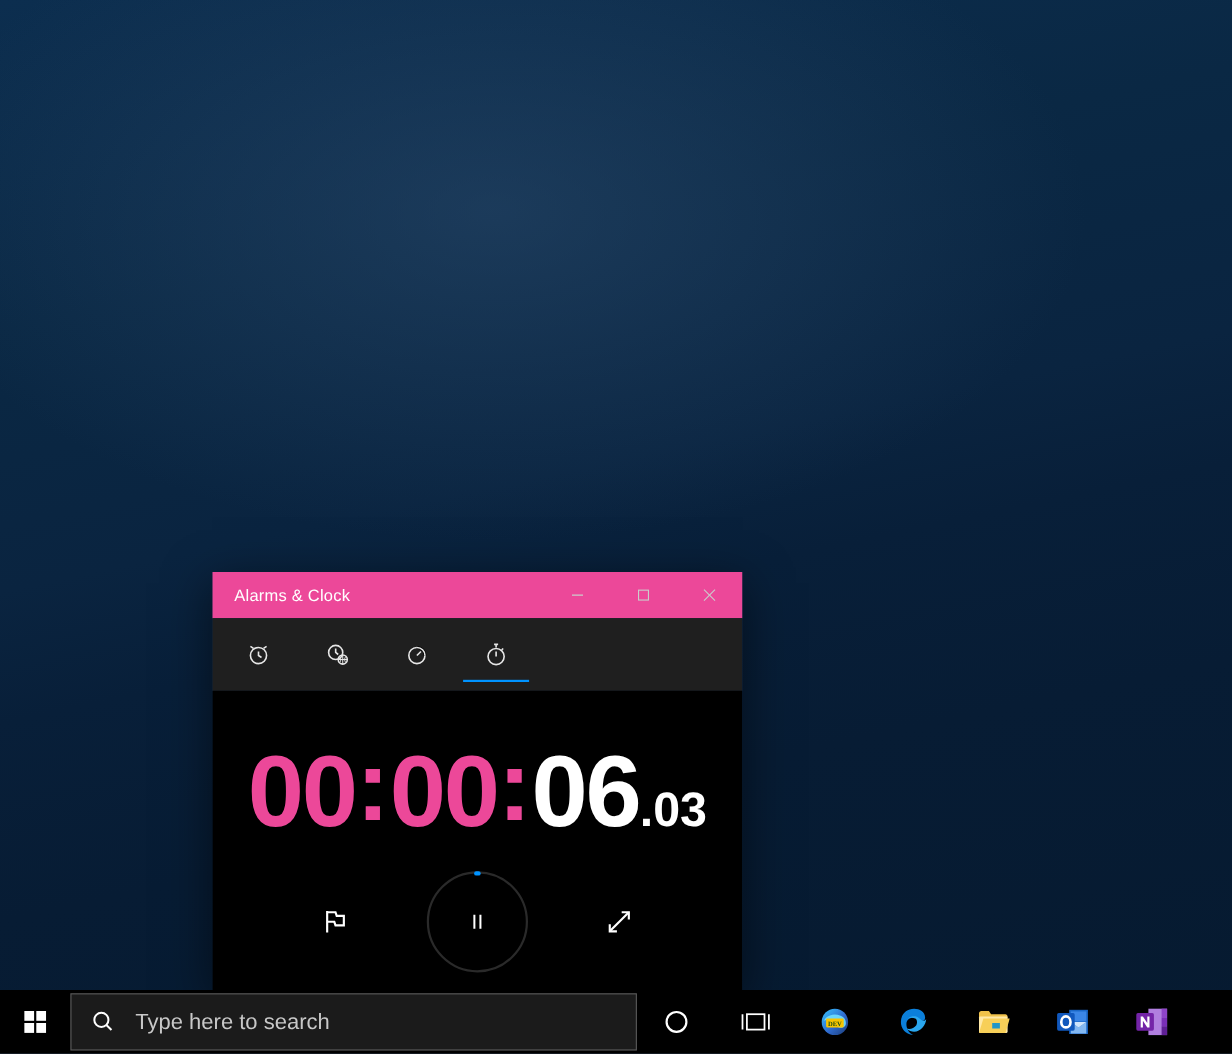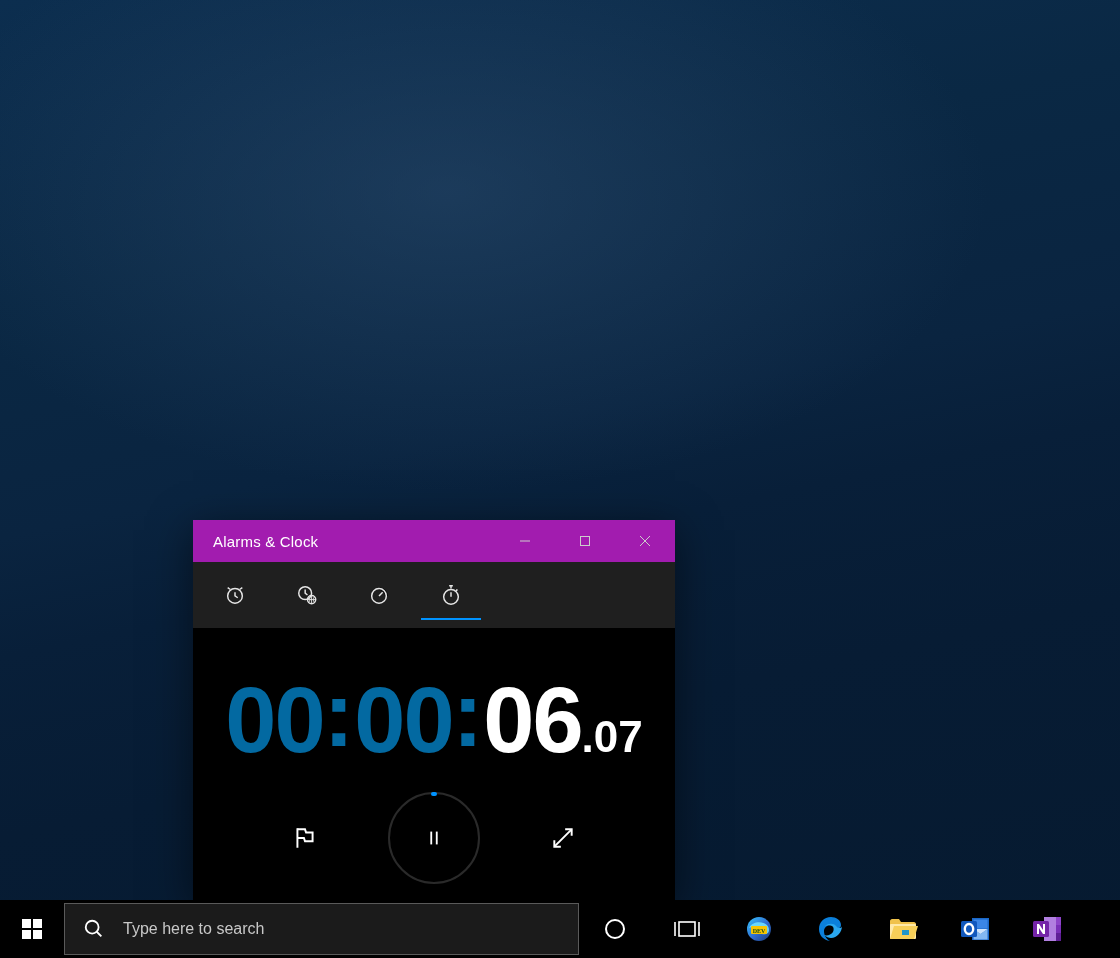--- a/index.html
+++ b/index.html
@@ -16,21 +16,21 @@
     position: absolute;
     left: 193px;
     top: 520px;
     width: 482px;
     height: 380px;
     overflow: hidden;
     box-shadow: 0 10px 40px rgba(0,0,0,0.5);
   }
   .titlebar {
     height: 42px;
-    background: #a21caf;
+    background: #ec4899;
     display: flex;
     align-items: center;
     color: #ffffff;
   }
   .titlebar .title {
     padding-left: 20px;
     font-size: 15px;
     font-weight: 400;
     flex: 1;
     letter-spacing: 0.2px;
@@ -77,21 +77,21 @@
   }
   .readout {
     position: absolute;
     left: 0; right: 0;
     top: 46px;
     text-align: center;
     font-weight: 700;
     white-space: nowrap;
     font-family: "Segoe UI", sans-serif;
   }
-  .readout .dim { color: #0369a1; }
+  .readout .dim { color: #ec4899; }
   .readout .bright { color: #ffffff; }
   .readout .big { font-size: 92px; line-height: 1; letter-spacing: -2px; }
   .readout .sep { font-size: 92px; line-height:1; position:relative; top:-6px;}
   .readout .small { font-size: 44px; font-weight: 700; }
   .readout .dotsep { font-size: 44px; font-weight:700;}
   .controls {
     position: absolute;
     left: 0; right: 0;
     top: 164px;
     display: flex;
@@ -157,21 +157,21 @@
     color: #ffffff;
     display:flex; align-items:center;
   }
   .search-box .mag svg { width: 22px; height: 22px; }
   .search-box input {
     flex: 1;
     background: transparent;
     border: none;
     outline: none;
     color: #d0d0d0;
-    font-size: 16px;
+    font-size: 20px;
     font-family: inherit;
   }
   .search-box input::placeholder { color: #c8c8c8; }
   .task-icons {
     display: flex;
     align-items: center;
     height: 58px;
   }
   .task-btn {
     width: 72px; height: 58px;
@@ -234,21 +234,21 @@
         <circle cx="12" cy="14" r="8"></circle>
         <path d="M12 9v5"></path>
         <path d="M10 2h4M12 2v3"></path>
         <path d="M19 6l-1.5 1.5"></path>
       </svg>
     </div>
   </div>
 
   <div class="content">
     <div class="readout">
-      <span class="big dim">00</span><span class="sep dim">:</span><span class="big dim">00</span><span class="sep dim">:</span><span class="big bright">06</span><span class="dotsep bright">.</span><span class="small bright">07</span>
+      <span class="big dim">00</span><span class="sep dim">:</span><span class="big dim">00</span><span class="sep dim">:</span><span class="big bright">06</span><span class="dotsep bright">.</span><span class="small bright">03</span>
     </div>
 
     <div class="controls">
       <div class="ctrl-icon">
         <svg viewBox="0 0 24 24" fill="none" stroke="currentColor" stroke-width="1.8">
           <path d="M5 3v18"></path>
           <path d="M5 4h7l1 3h6v8h-7l-1-3H5"></path>
         </svg>
       </div>
       <div class="pause-ring">

